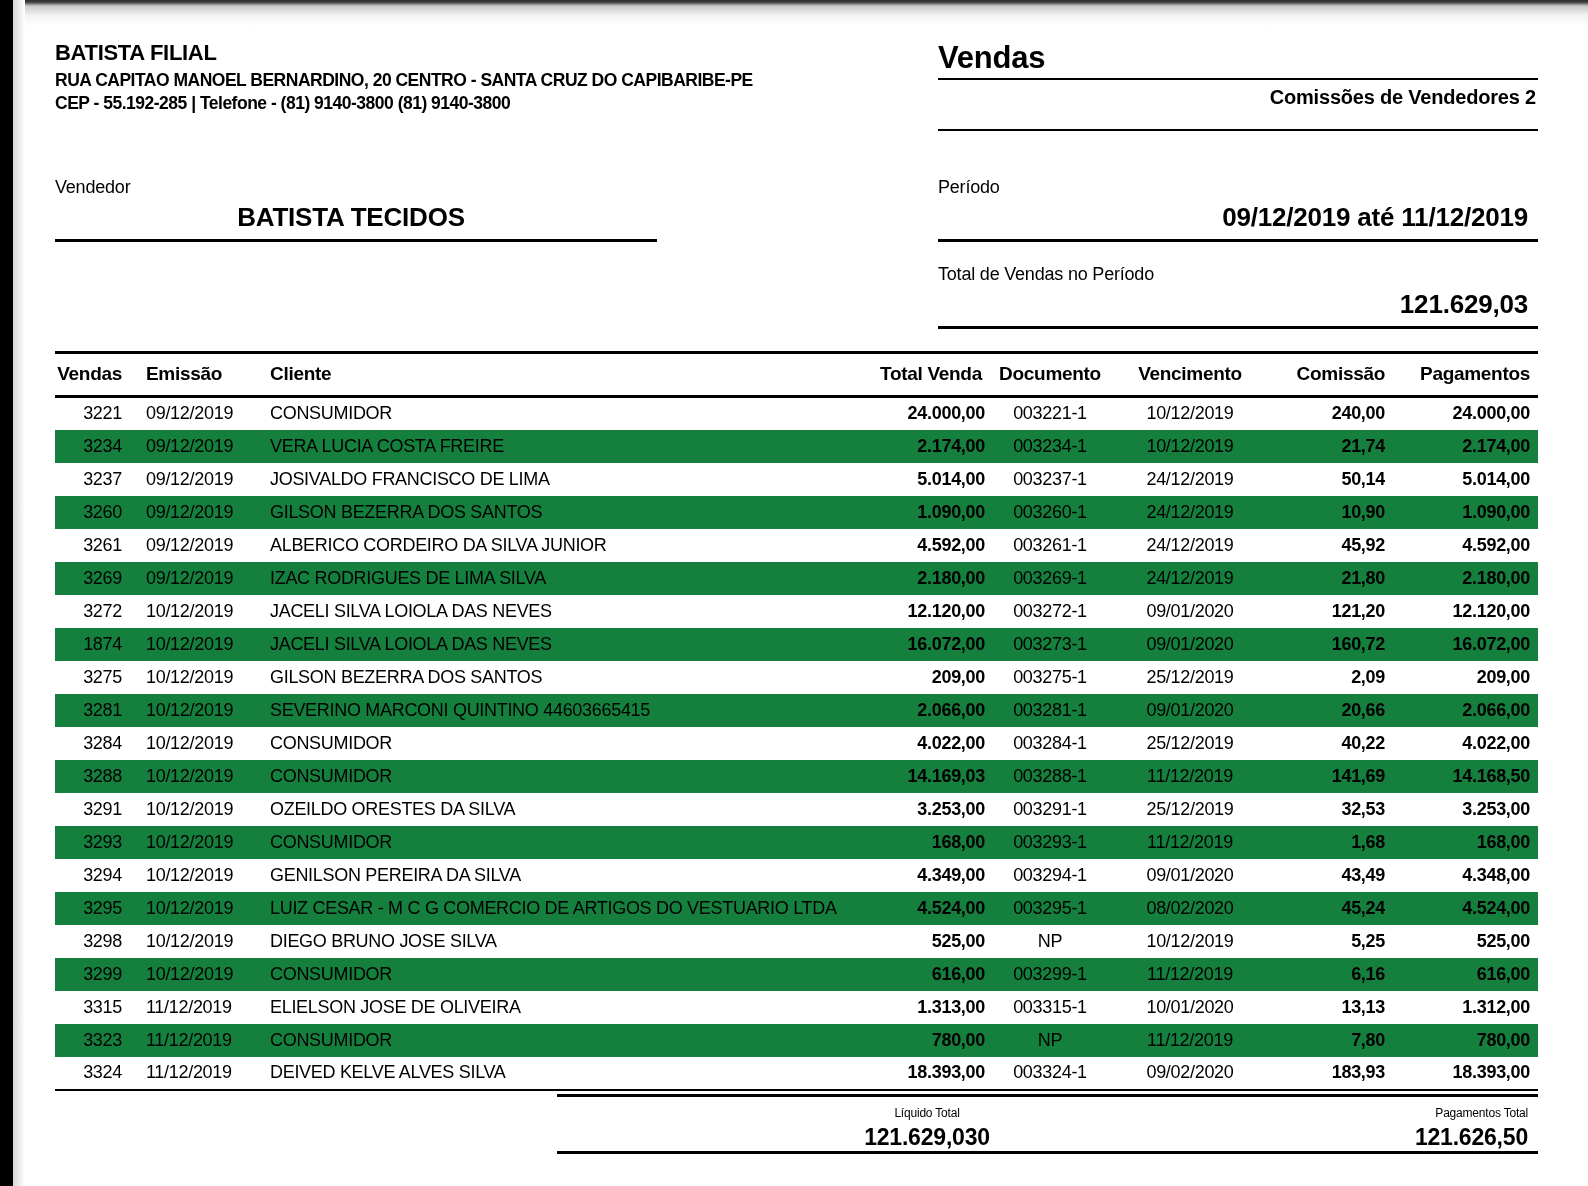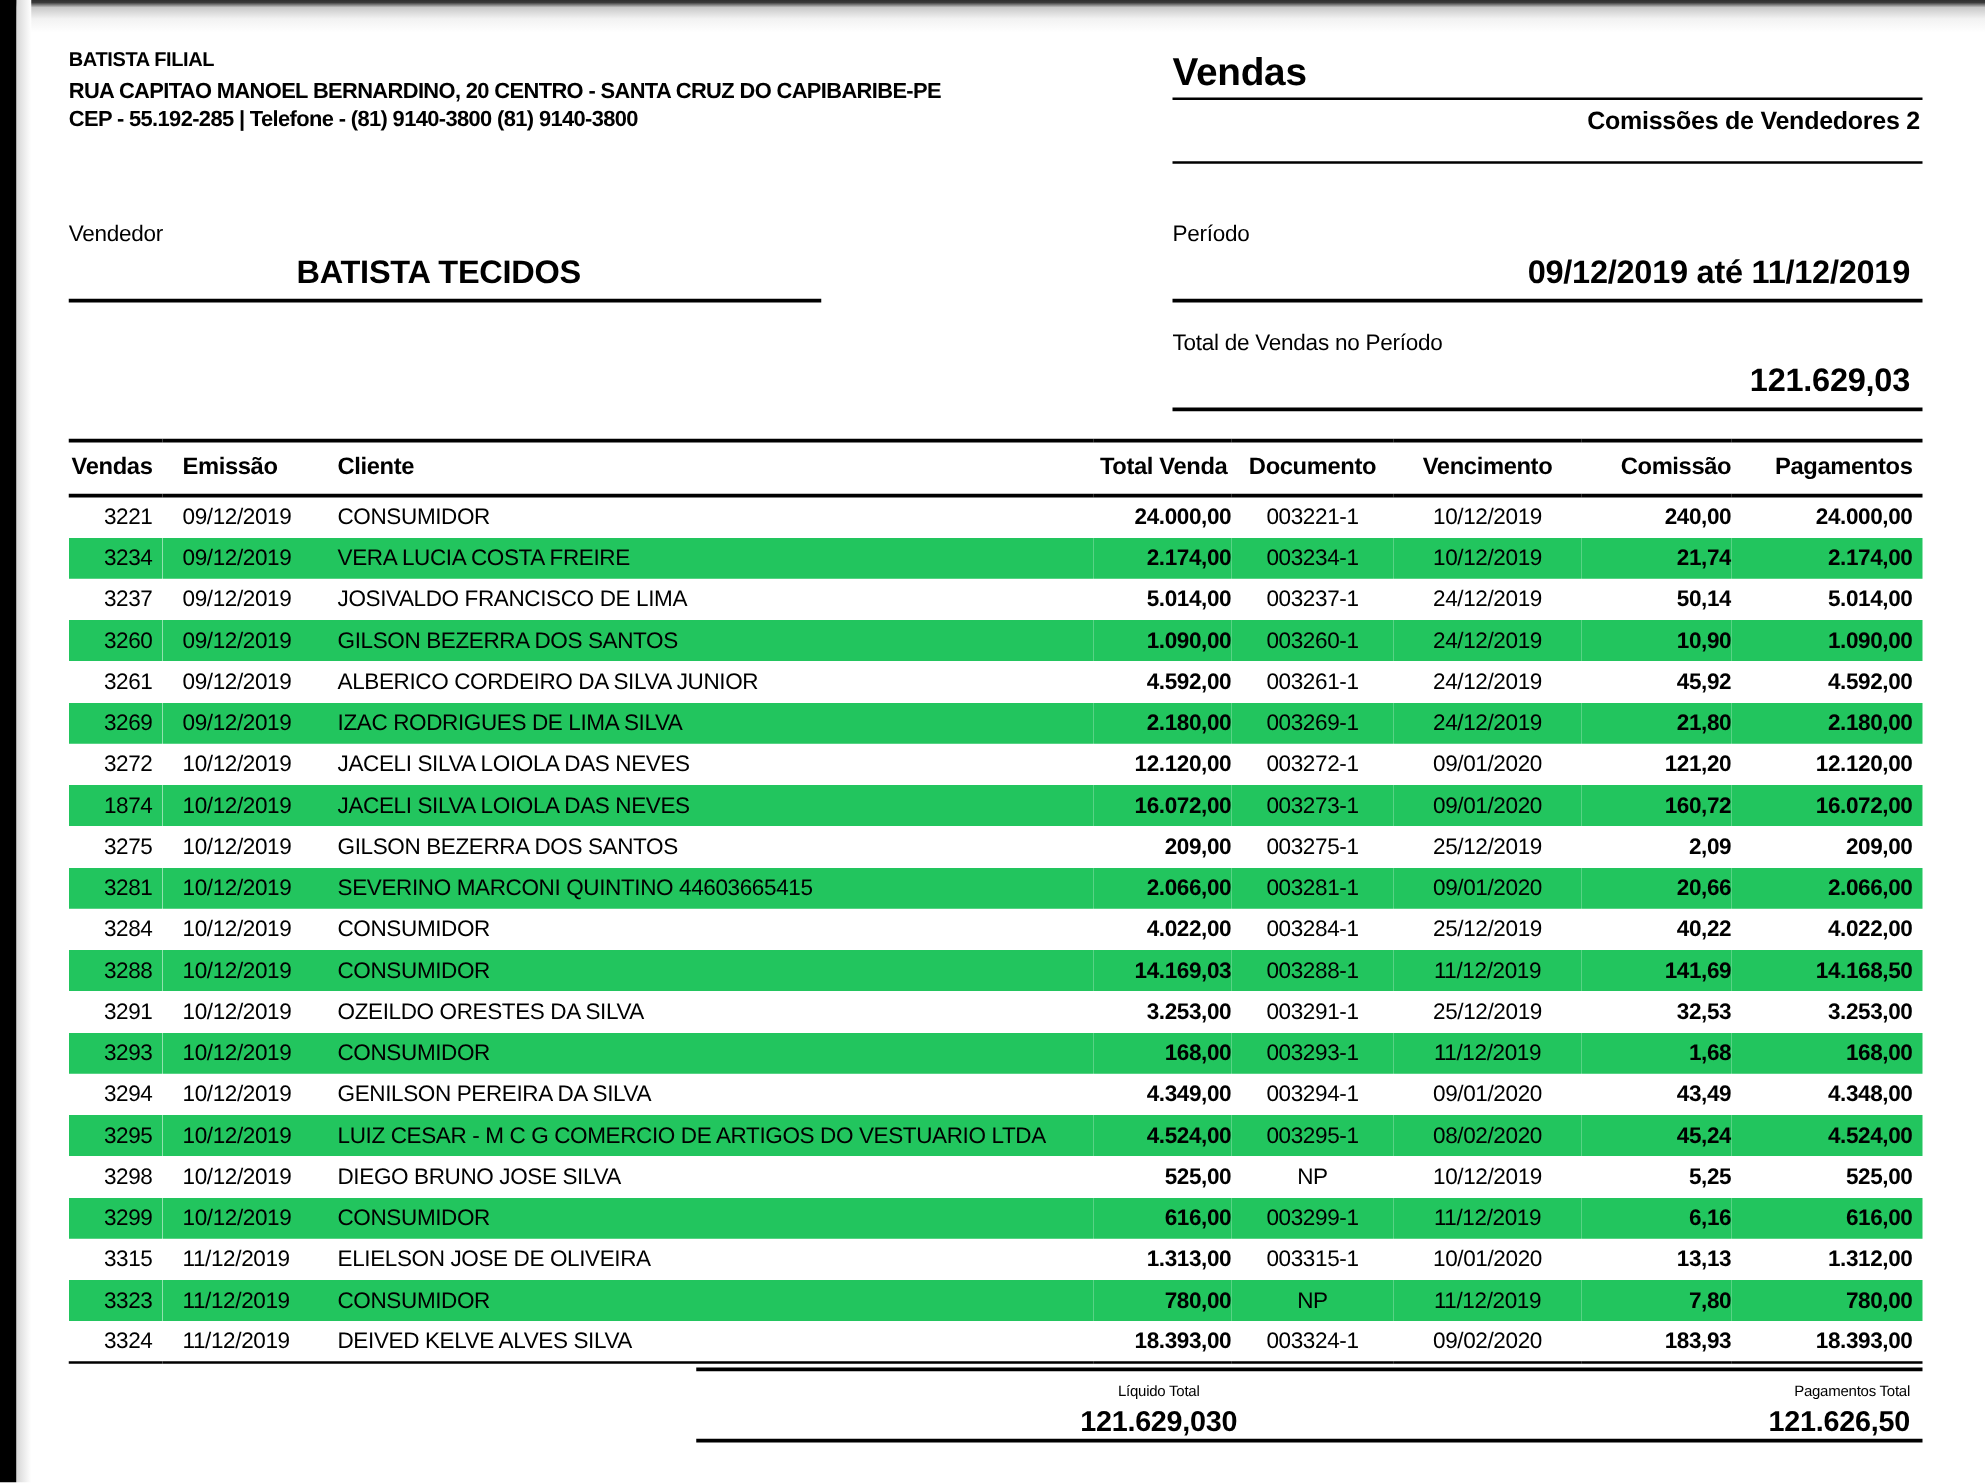--- a/index.html
+++ b/index.html
@@ -12,42 +12,42 @@
   .edge-left-shade { position:absolute; left:13px; top:0; bottom:0; width:12px;
     background:linear-gradient(90deg,#d6d6d6,#ffffff); z-index:4; }
   .edge-top-shade { position:absolute; left:0; right:0; top:0; height:26px;
     background:linear-gradient(180deg,#2e2e2e 0px,#3a3a3a 2px,#c9c9c9 6px,#f2f2f2 15px,#ffffff 26px); z-index:3; }
 
   .page { position:absolute; left:13px; top:0; width:1575px; height:1186px; padding:40px 50px 0 42px; z-index:6; }
 
   
   .hdr { display:flex; justify-content:space-between; align-items:flex-start; }
   .company { width:860px; }
-  .company-name { font-size:16px; font-weight:bold; letter-spacing:-0.3px; }
+  .company-name { font-size:22px; font-weight:bold; letter-spacing:-0.3px; }
   .company-line { font-size:17.5px; font-weight:bold; line-height:23px; letter-spacing:-0.5px; }
   .company-name { margin-bottom:3px; }
   .titleblock { width:600px; }
   .report-title { font-size:31px; font-weight:bold; border-bottom:2px solid #000; padding-bottom:2px; }
   .report-subtitle { font-size:20px; font-weight:bold; text-align:right; padding:6px 2px 20px 0; border-bottom:2px solid #000; }
 
   
   .filters { display:flex; justify-content:space-between; margin-top:46px; }
   .fblock-left { width:602px; }
   .fblock-right { width:600px; }
   .flabel { font-size:18px; }
   .fvalue { font-size:26px; font-weight:bold; text-align:right; padding:4px 10px 6px 0; border-bottom:3px solid #000; }
   .fvalue.center { text-align:center; }
   .flabel.second { margin-top:22px; }
 
   
   table { border-collapse:collapse; width:1483px; margin-top:22px; table-layout:fixed; }
   thead tr { border-top:3px solid #000; border-bottom:3px solid #000; }
   th { font-size:19px; font-weight:bold; vertical-align:top; padding:9px 0 10px 0; line-height:22px; letter-spacing:-0.3px; }
   td { font-size:18px; height:33px; vertical-align:middle; letter-spacing:-0.3px; white-space:nowrap; overflow:hidden; }
-  tbody tr.stripe { background:#22c55e; }
+  tbody tr.stripe { background:#15803d; }
   tbody { border-bottom:2px solid #000; }
   .c-venda   { width:75px;  text-align:right; padding-right:8px; }
   .c-emissao { width:130px; text-align:left;  padding-left:16px; }
   .c-cliente { width:615px; text-align:left;  padding-left:10px; }
   .c-total   { width:110px; text-align:right; font-weight:bold; }
   th.c-total { text-align:left; font-weight:bold; padding-left:5px; }
   .c-doc     { width:130px; text-align:center; }
   .c-venc    { width:150px; text-align:center; }
   .c-com     { width:120px; text-align:right; font-weight:bold; }
   .c-pag     { width:153px; text-align:right; font-weight:bold; padding-right:8px; }

